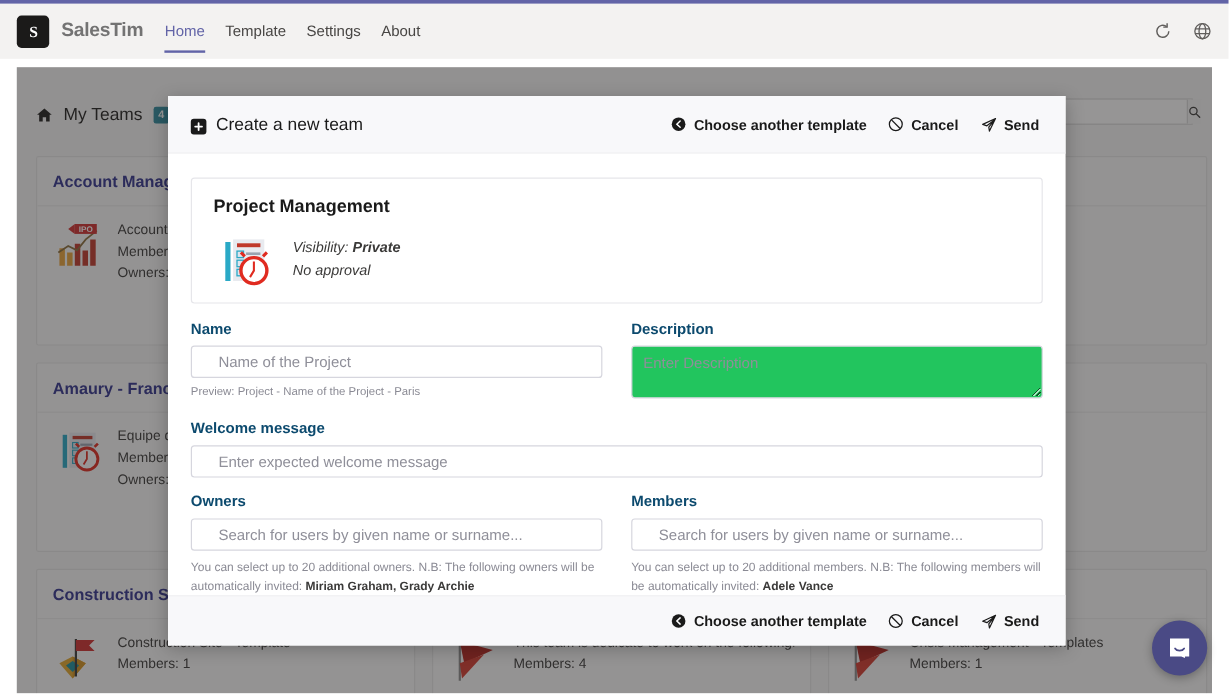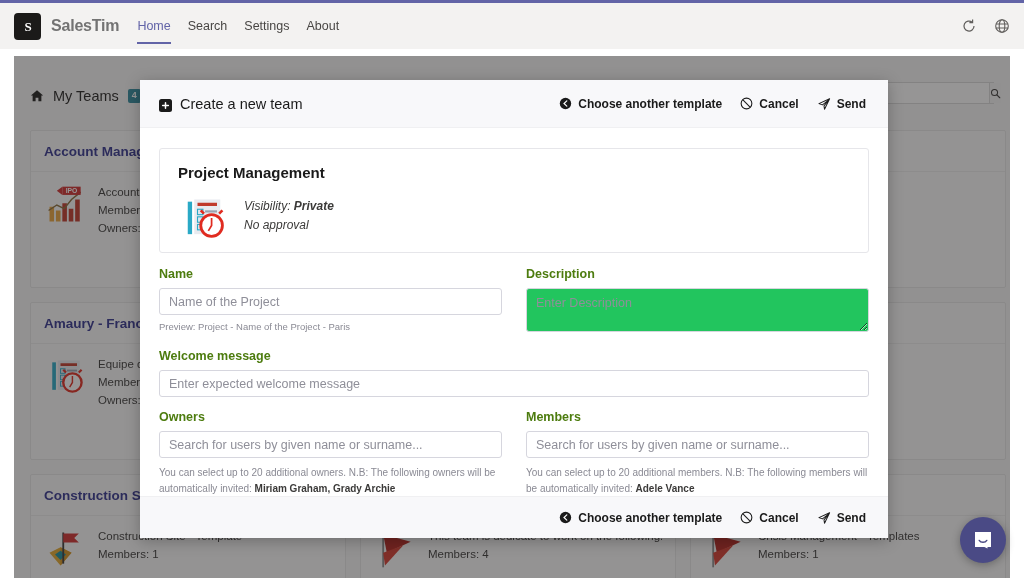--- a/index.html
+++ b/index.html
@@ -130,24 +130,24 @@
     padding: 15px 18px 16px 18px; height: 105px;
   }
   .tpl-name { font-size: 15px; font-weight: bold; color: #1a1a1a; margin-bottom: 12px; }
   .tpl-row { display:flex; align-items:flex-start; gap: 14px; }
   .tpl-meta { font-size: 12px; font-style: italic; color: #3b3a39; line-height: 1.6; padding-top: 4px; }
   .tpl-meta b { font-style: italic; }
 
   .form { padding: 14px 19px 0 19px; }
   .grid2 { display: flex; gap: 24px; }
   .col { flex: 1; min-width: 0; }
-  .fld-label { font-size: 12.5px; font-weight: bold; color: #4d7c0f; margin-bottom: 7px; }
+  .fld-label { font-size: 12.5px; font-weight: bold; color: #0c4a6e; margin-bottom: 7px; }
   .inp {
     width: 100%; height: 27px; border: 1px solid #d6d6de; border-radius: 3px;
-    font-size: 12.5px; padding: 0 9px; color: #252423; outline: none;
+    font-size: 12.5px; padding: 0 22px; color: #252423; outline: none;
     font-family: inherit; background:#fff;
   }
   .inp::placeholder { color: #8f8f99; }
   .ta {
     width: 100%; height: 44px; border: 1px solid #d6d6de; border-radius: 3px;
     font-size: 12.5px; padding: 7px 9px; color: #252423; outline: none;
     font-family: inherit; resize: vertical; background:#22c55e;
   }
   .ta::placeholder { color: #8f8f99; }
   .hint { font-size: 9.5px; color: #8a8a94; margin-top: 5px; line-height: 1.5; }
@@ -180,21 +180,21 @@
       <svg width="16" height="16" viewBox="0 0 16 16" aria-hidden="true">
         <text x="8" y="12.5" font-family="Liberation Serif, serif" font-size="13" font-weight="bold" fill="#ffffff" text-anchor="middle">S</text>
       </svg>
     </div>
     <div class="brand-name">SalesTim</div>
     <div class="nav-links">
       <div class="nav-link active">
         <span>Home</span>
       </div>
       <div class="nav-link">
-        <span>Search</span>
+        <span>Template</span>
       </div>
       <div class="nav-link">
         <span>Settings</span>
       </div>
       <div class="nav-link">
         <span>About</span>
       </div>
     </div>
     <div class="topbar-right">
       <svg class="topbar-icon" viewBox="0 0 16 16">

